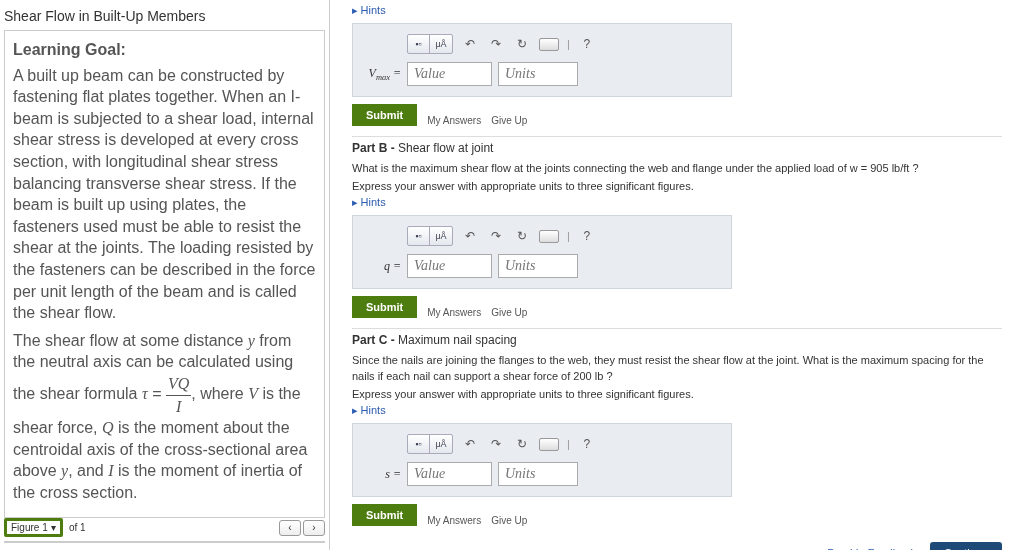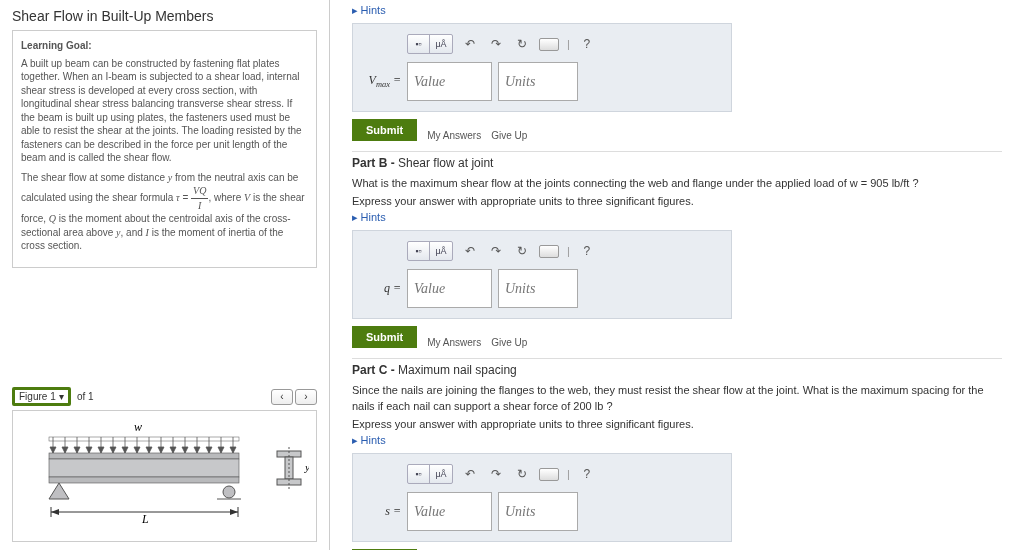--- a/index.html
+++ b/index.html
@@ -1,40 +1,40 @@
 <!DOCTYPE html>
 <html><head>
 <meta charset="utf-8">
 <style>
 * { box-sizing: border-box; margin: 0; padding: 0; }
 body { font-family: Arial, Helvetica, sans-serif; font-size: 11px; color: #333; background: #fff; display: flex; height: 550px; overflow: hidden; }
-.left-panel { width: 330px; border-right: 1px solid #ccc; padding: 8px 12px; display: flex; flex-direction: column; }
+.left-panel { width: 330px; border-right: 1px solid #ccc; padding: 8px 4px; display: flex; flex-direction: column; }
 .lp-title { font-size: 14px; color: #333; margin-bottom: 6px; font-weight: normal; }
-.lp-box { border: 1px solid #ccc; padding: 8px; font-size: 10px; line-height: 1.35; color: #555; }
+.lp-box { border: 1px solid #ccc; padding: 8px; font-size: 16px; line-height: 1.35; color: #555; }
 .lp-goal-label { font-weight: bold; margin-bottom: 4px; }
 .lp-p { margin-bottom: 6px; }
 .lp-p i { font-style: italic; font-family: 'Times New Roman', serif; }
 .fig-bar { display: flex; align-items: center; gap: 6px; margin-top: auto; margin-bottom: 4px; font-size: 10px; }
 .fig-sel { border: 3px solid #4d7c0f; padding: 1px 4px; border-radius: 2px; display: inline-flex; align-items: center; gap: 3px; }
 .fig-nav { margin-left: auto; display: flex; gap: 2px; }
 .nav-btn { border: 1px solid #999; background: linear-gradient(#fff,#eee); width: 22px; height: 16px; border-radius: 3px; text-align: center; line-height: 14px; font-size: 10px; cursor: pointer; }
 .figure-box { border: 1px solid #ccc; height: 132px; position: relative; background: #fff; }
 .beam-svg { position: absolute; left: 16px; top: 6px; }
 .right-panel { flex: 1; padding: 4px 22px 8px 22px; overflow-y: auto; position: relative; }
 .hint-link { color: #2a5db0; font-size: 11px; cursor: pointer; }
 .hint-link::before { content: "▸ "; }
 .answer-box { background: #e9edf2; border: 1px solid #cfd5dd; margin: 6px 0 6px 0; padding: 10px 14px 10px 14px; width: 380px; }
 .tool-row { display: flex; align-items: center; gap: 8px; margin-left: 40px; margin-bottom: 8px; }
 .tool-ic { width: 18px; height: 16px; cursor: pointer; display: inline-flex; align-items: center; justify-content: center; color: #555; font-size: 12px; }
 .tool-toggle-group { display: flex; border: 1px solid #aab; border-radius: 2px; overflow: hidden; background: linear-gradient(#fff,#e4e8ee); }
 .tool-toggle-group span { width: 22px; height: 18px; display: flex; align-items: center; justify-content: center; border-right: 1px solid #aab; font-size: 9px; color: #445; }
 .tool-toggle-group span:last-child { border-right: none; }
 .input-row { display: flex; align-items: center; gap: 6px; }
 .var-label { font-style: italic; font-family: 'Times New Roman', serif; font-size: 12px; min-width: 34px; text-align: right; }
-.val-input, .unit-input { border: 1px solid #aaa; height: 39px; font-size: 14px; font-style: italic; color: #aaa; padding: 0 6px; font-family: 'Times New Roman', serif; }
+.val-input, .unit-input { border: 1px solid #aaa; height: 24px; font-size: 14px; font-style: italic; color: #aaa; padding: 0 6px; font-family: 'Times New Roman', serif; }
 .val-input { width: 85px; }
 .unit-input { width: 80px; }
 .btn-row { display: flex; align-items: center; gap: 10px; margin-bottom: 10px; }
 .submit-btn { background: #4d7c0f; color: #fff; border: none; padding: 5px 14px; font-size: 11px; font-weight: bold; cursor: pointer; }
 .small-link { color: #555; font-size: 10px; cursor: pointer; margin-top: 12px; }
 .part-hdr { margin-top: 4px; padding-top: 4px; border-top: 1px solid #ddd; font-size: 12px; }
 .part-hdr b { font-weight: bold; }
 .part-q { font-size: 11px; margin: 6px 0 4px 0; line-height: 1.4; }
 .part-instr { font-size: 11px; font-weight: normal; margin-bottom: 4px; }
 .bottom-row { display: flex; justify-content: flex-end; align-items: center; gap: 14px; padding-top: 6px; }

